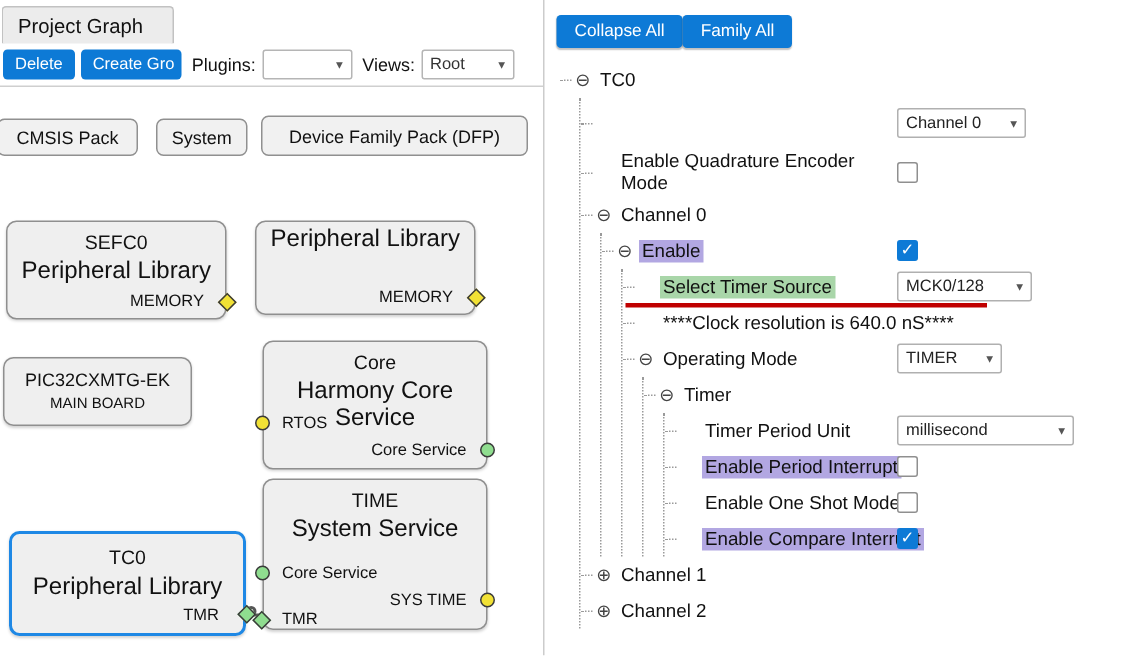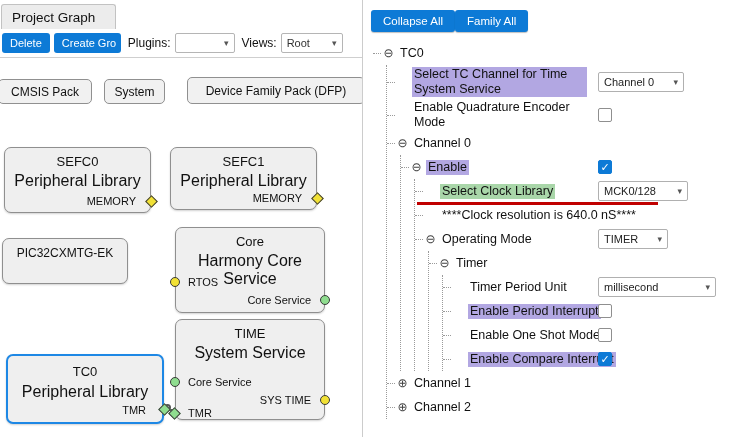--- a/index.html
+++ b/index.html
@@ -92,43 +92,43 @@
         <span class="chev">▾</span>
       </div>
     </div>
 
     <div class="pack" style="left:-2px;top:79px;width:94px;height:25px;">
       <span>CMSIS Pack</span>
     </div>
     <div class="pack" style="left:104px;top:79px;width:61px;height:25px;">
       <span>System</span>
     </div>
-    <div class="pack" style="left:174px;top:77px;width:178px;height:27px;margin-left:13px;">
+    <div class="pack" style="left:174px;top:77px;width:178px;height:27px;">
       <span>Device Family Pack (DFP)</span>
     </div>
 
     <div class="conn-line"></div>
     <div class="conn-dot"></div>
 
     <div class="node" style="left:4px;top:147px;width:147px;height:66px;">
       <div class="n-title">SEFC0</div>
       <div class="n-sub">Peripheral Library</div>
       <div class="port" style="right:14px;bottom:5px;">MEMORY</div>
       <div class="pin-d y" style="right:-6px;bottom:6px;"></div>
     </div>
 
     <div class="node" style="left:170px;top:147px;width:147px;height:63px;">
-      <div class="n-title">SEFC1</div>
       <div class="n-sub">Peripheral Library</div>
       <div class="port" style="right:14px;bottom:5px;">MEMORY</div>
       <div class="pin-d y" style="right:-6px;bottom:6px;"></div>
     </div>
 
     <div class="node" style="left:2px;top:238px;width:126px;height:46px;">
       <div class="n-title" style="font-size:12px;margin-top:7px;">PIC32CXMTG-EK</div>
+      <div class="n-sub" style="font-size:10px;margin-top:4px;">MAIN BOARD</div>
     </div>
 
     <div class="node" style="left:175px;top:227px;width:150px;height:86px;">
       <div class="n-title">Core</div>
       <div class="n-sub">Harmony Core Service</div>
       <div class="pin-c y" style="left:-6px;top:49px;"></div>
       <div class="port" style="left:12px;top:48px;text-align:center;">RTOS</div>
       <div class="port" style="right:13px;top:66px;">Core Service</div>
       <div class="pin-c g" style="right:-6px;top:67px;"></div>
     </div>
@@ -163,21 +163,20 @@
 
       <div class="trow">
         <span class="toggle">⊖</span>
         <span class="tlabel">TC0</span>
       </div>
 
       <div class="kids">
 
         <div class="trow tall">
           <span class="tsp"></span>
-          <span class="tlabel hl-p">Select TC Channel for Time System Service</span>
           <div class="ctrl">
             <div class="dropdown" style="width:86px">
               <span>Channel 0</span>
               <span class="chev">▾</span>
             </div>
           </div>
         </div>
 
         <div class="trow tall">
           <span class="tsp"></span>
@@ -201,21 +200,21 @@
             <div class="ctrl">
               <span class="checkbox on">
                 <span class="mark">✓</span>
               </span>
             </div>
           </div>
 
           <div class="kids">
             <div class="trow">
               <span class="tsp"></span>
-              <span class="tlabel hl-g">Select Clock Library</span>
+              <span class="tlabel hl-g">Select Timer Source</span>
               <div class="ctrl">
                 <div class="dropdown" style="width:90px">
                   <span>MCK0/128</span>
                   <span class="chev">▾</span>
                 </div>
               </div>
               <div class="red-line"></div>
             </div>
 
             <div class="trow">

